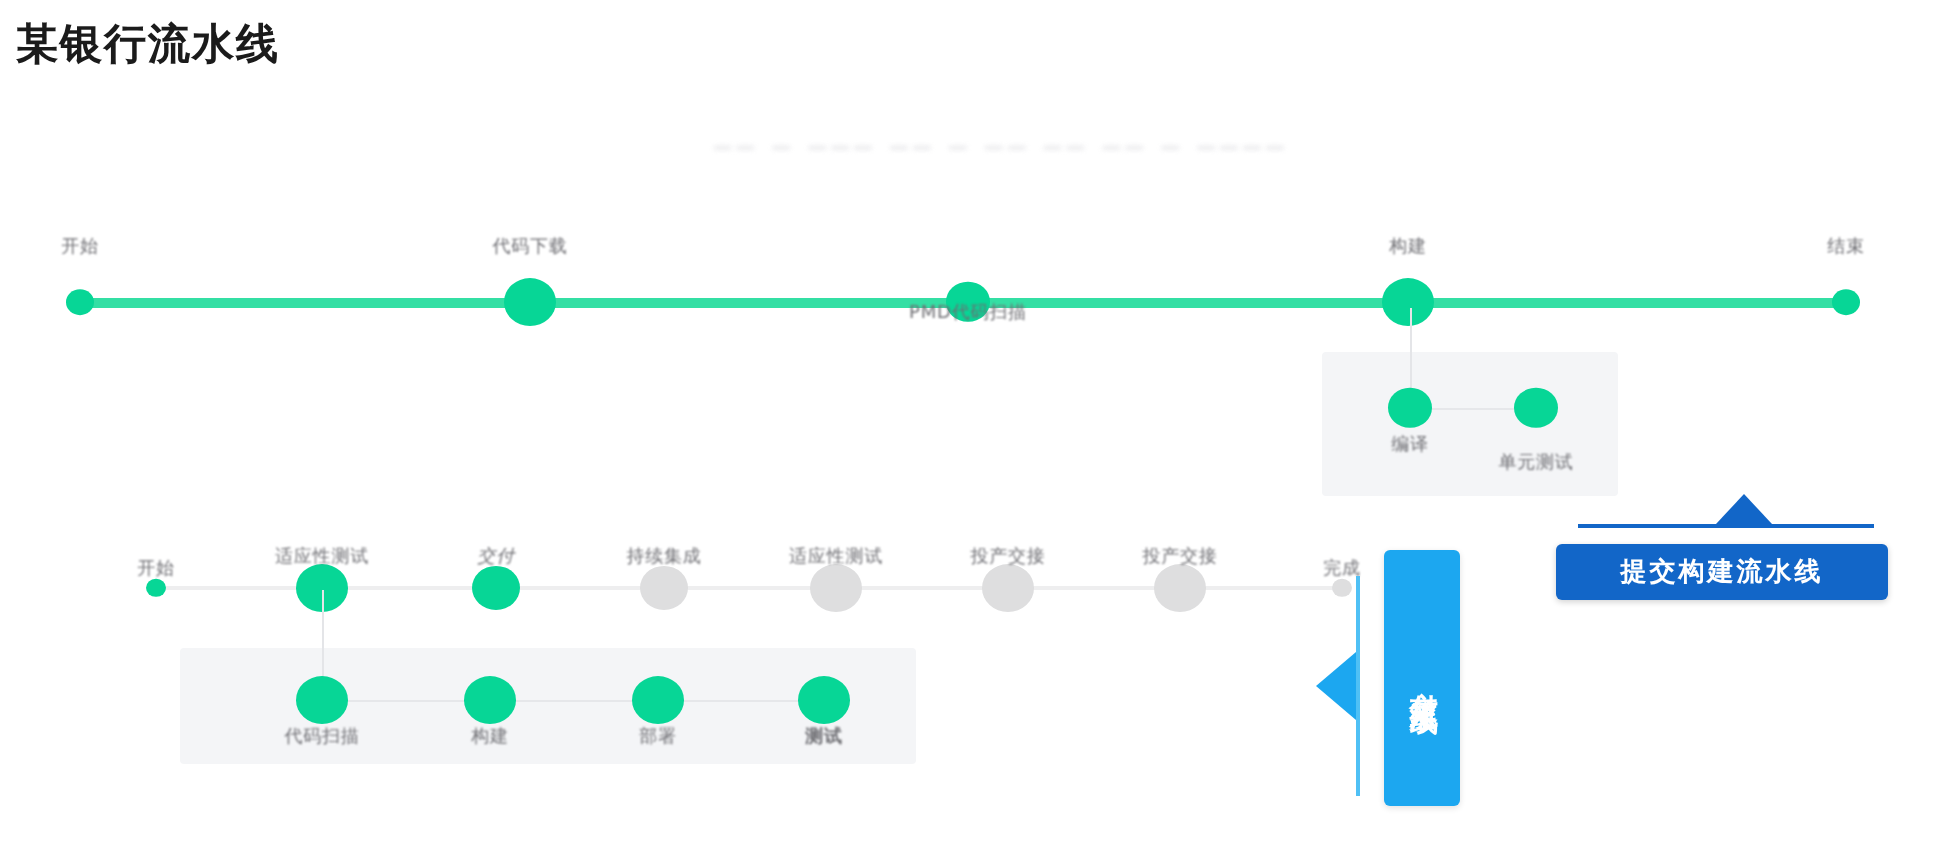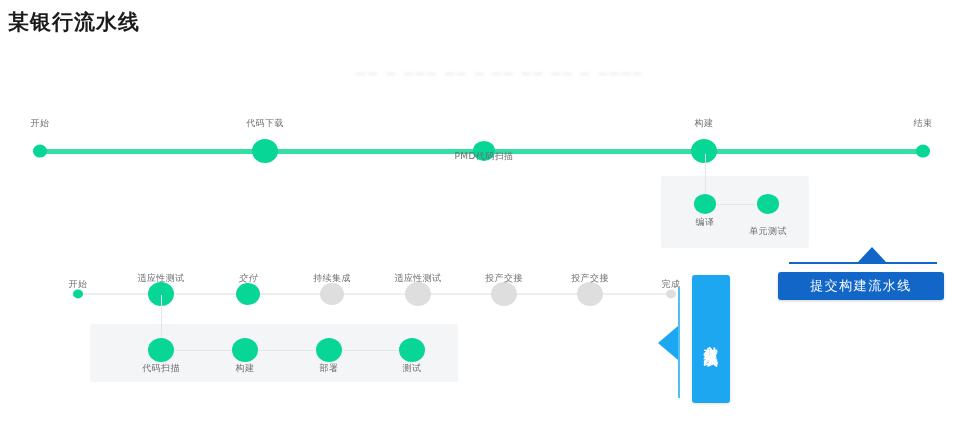--- a/index.html
+++ b/index.html
@@ -90,21 +90,21 @@
     height: 1px;
     background: #e6e7ea;
   }
 
   
   .callout-h {
     position: absolute;
     background: #1266c8;
     color: #ffffff;
     font-size: 13px;
-    font-weight: 400;
+    font-weight: 700;
     letter-spacing: 1.5px;
     display: flex;
     align-items: center;
     justify-content: center;
     border-radius: 3px;
     box-shadow: 0 1px 3px rgba(0,0,0,.18);
   }
   .callout-h-arrow {
     position: absolute;
     width: 0;
@@ -221,21 +221,21 @@
   <div class="connector-h" style="left:131px; top:88px; width:251px;"></div>
 
   <div id="delivery-substage-nodes">
       <div class="node green" style="left: 131px; top: 88px; width: 26px; height: 23.92px;"></div>
       <div class="node-label blurry" style="left: 131px; top: 100px;">代码扫描</div>
       <div class="node green" style="left: 215px; top: 88px; width: 26px; height: 23.92px;"></div>
       <div class="node-label blurry" style="left: 215px; top: 100px;">构建</div>
       <div class="node green" style="left: 299px; top: 88px; width: 26px; height: 23.92px;"></div>
       <div class="node-label blurry" style="left: 299px; top: 100px;">部署</div>
       <div class="node green" style="left: 382px; top: 88px; width: 26px; height: 23.92px;"></div>
-      <div class="node-label blurry" style="left: 382px; top: 100px;">测试</div>
+      <div class="node-label blurry" style="left: 382px; top: 100px; font-weight: bold;">测试</div>
     </div>
 </div>
 
 <div class="callout-v-bar" style="left:678px; top:288px; height:110px;"></div>
 <div class="callout-v-arrow" style="left:658px; top:326px;"></div>
 <div class="callout-v" style="left:692px; top:275px; width:38px; height:128px;">
   <span>交付流水线</span>
 </div>
 
 </body></html>

